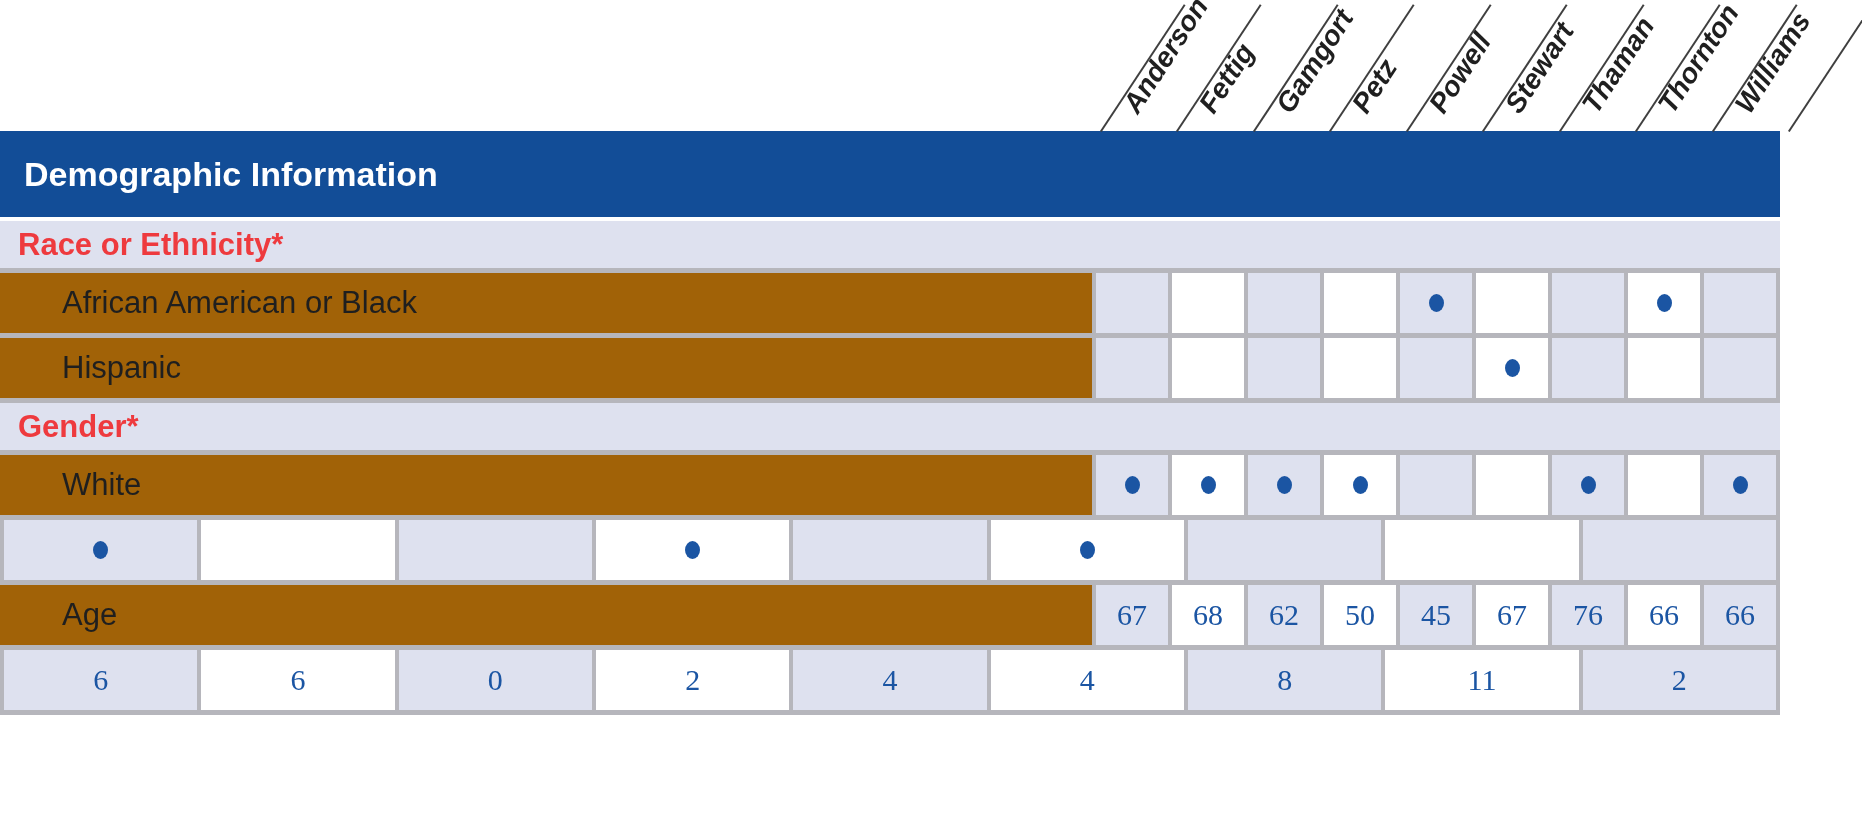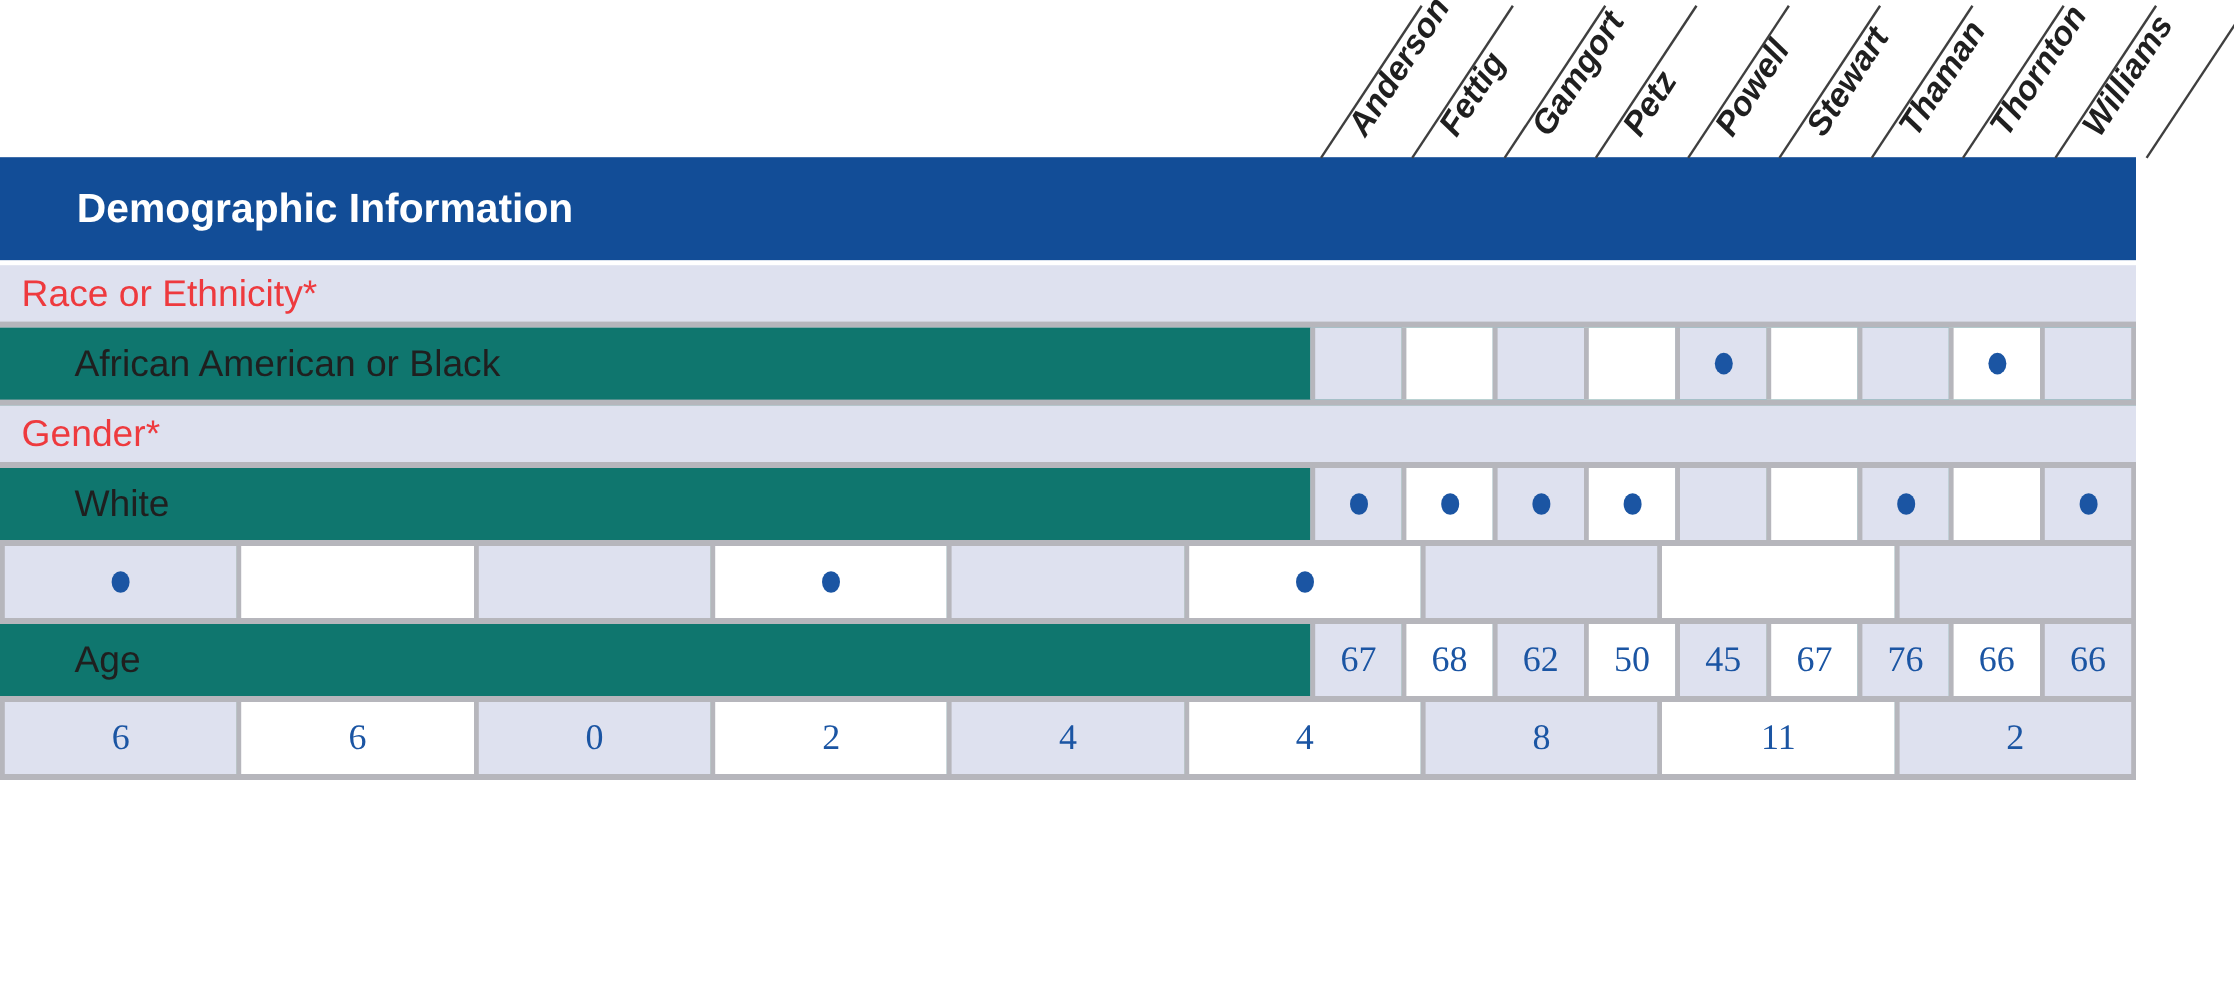--- a/index.html
+++ b/index.html
@@ -44,38 +44,37 @@
     height: 86px;
     background: var(--blue, #124d97);
     display: flex;
     align-items: center;
     padding-left: 24px;
   }
   .title-text {
     color: #ffffff;
     font-size: 34px;
     font-weight: bold;
-    margin-left: 40px;
   }
   .gap { height: 4px; width: 1780px; background: #ffffff; }
   
   .row { width: 1780px; border-bottom: 5px solid var(--sep, #b6b6bc); }
   .row.section {
     height: 52px;
     background: var(--lav, #dee1ef);
     display: flex;
     align-items: center;
     padding-left: 18px;
   }
   .sec-label {
     color: var(--red, #ee3a3e);
     font-size: 31px;
-    font-weight: normal;
-  }
-  .row.data { height: 65px; display: flex; background: #0f766e; }
+    font-weight: bold;
+  }
+  .row.data { height: 65px; display: flex; background: #a16207; }
   .label-cell {
     width: 1092px;
     flex: 0 0 1092px;
     display: flex;
     align-items: center;
     padding-left: 62px;
     font-size: 31px;
     color: var(--dark, #1f1f1f);
   }
   .cell {
@@ -144,20 +143,36 @@
         <div class="cell shade">
           <span class="dot"></span>
         </div>
         <div class="cell"></div>
         <div class="cell shade"></div>
         <div class="cell">
           <span class="dot"></span>
         </div>
         <div class="cell shade"></div>
       </div>
+      <div class="row data">
+        <div class="label-cell">
+          <span>Hispanic</span>
+        </div>
+        <div class="cell shade"></div>
+        <div class="cell"></div>
+        <div class="cell shade"></div>
+        <div class="cell"></div>
+        <div class="cell shade"></div>
+        <div class="cell">
+          <span class="dot"></span>
+        </div>
+        <div class="cell shade"></div>
+        <div class="cell"></div>
+        <div class="cell shade"></div>
+      </div>
       <div class="row section">
         <span class="sec-label">Gender*</span>
       </div>
       <div class="row data">
         <div class="label-cell">
           <span>White</span>
         </div>
         <div class="cell shade">
           <span class="dot"></span>
         </div>

